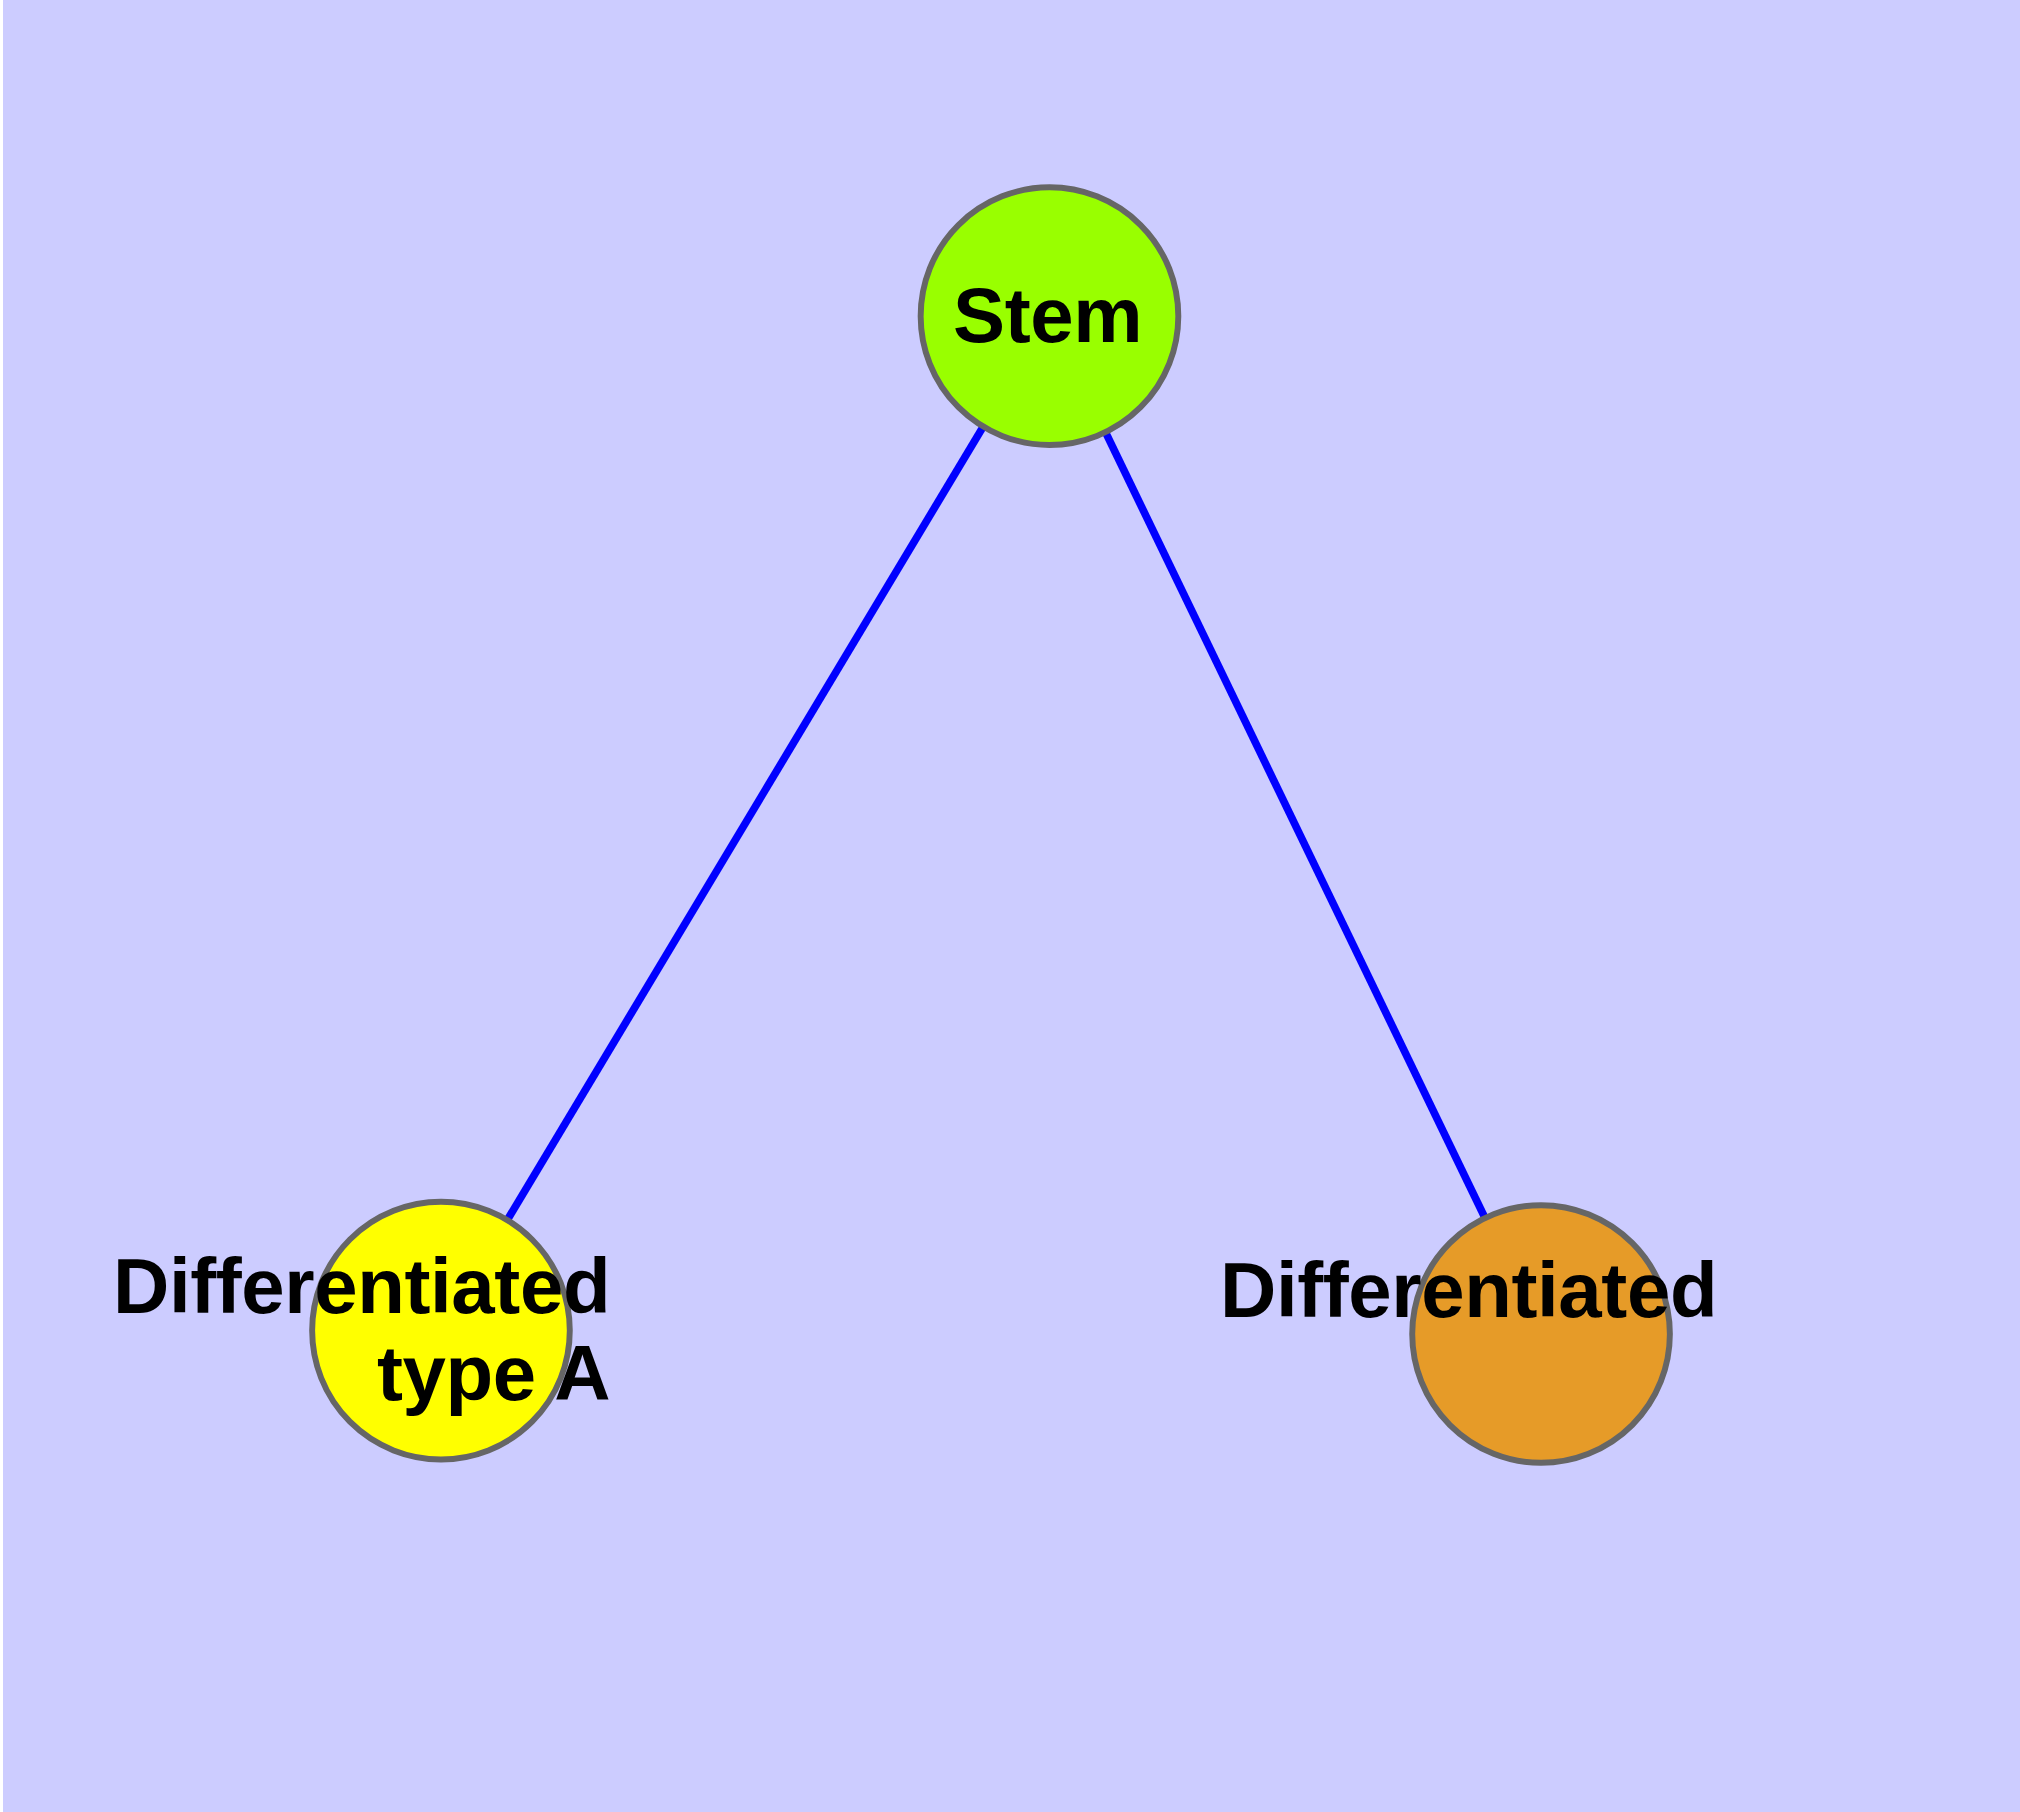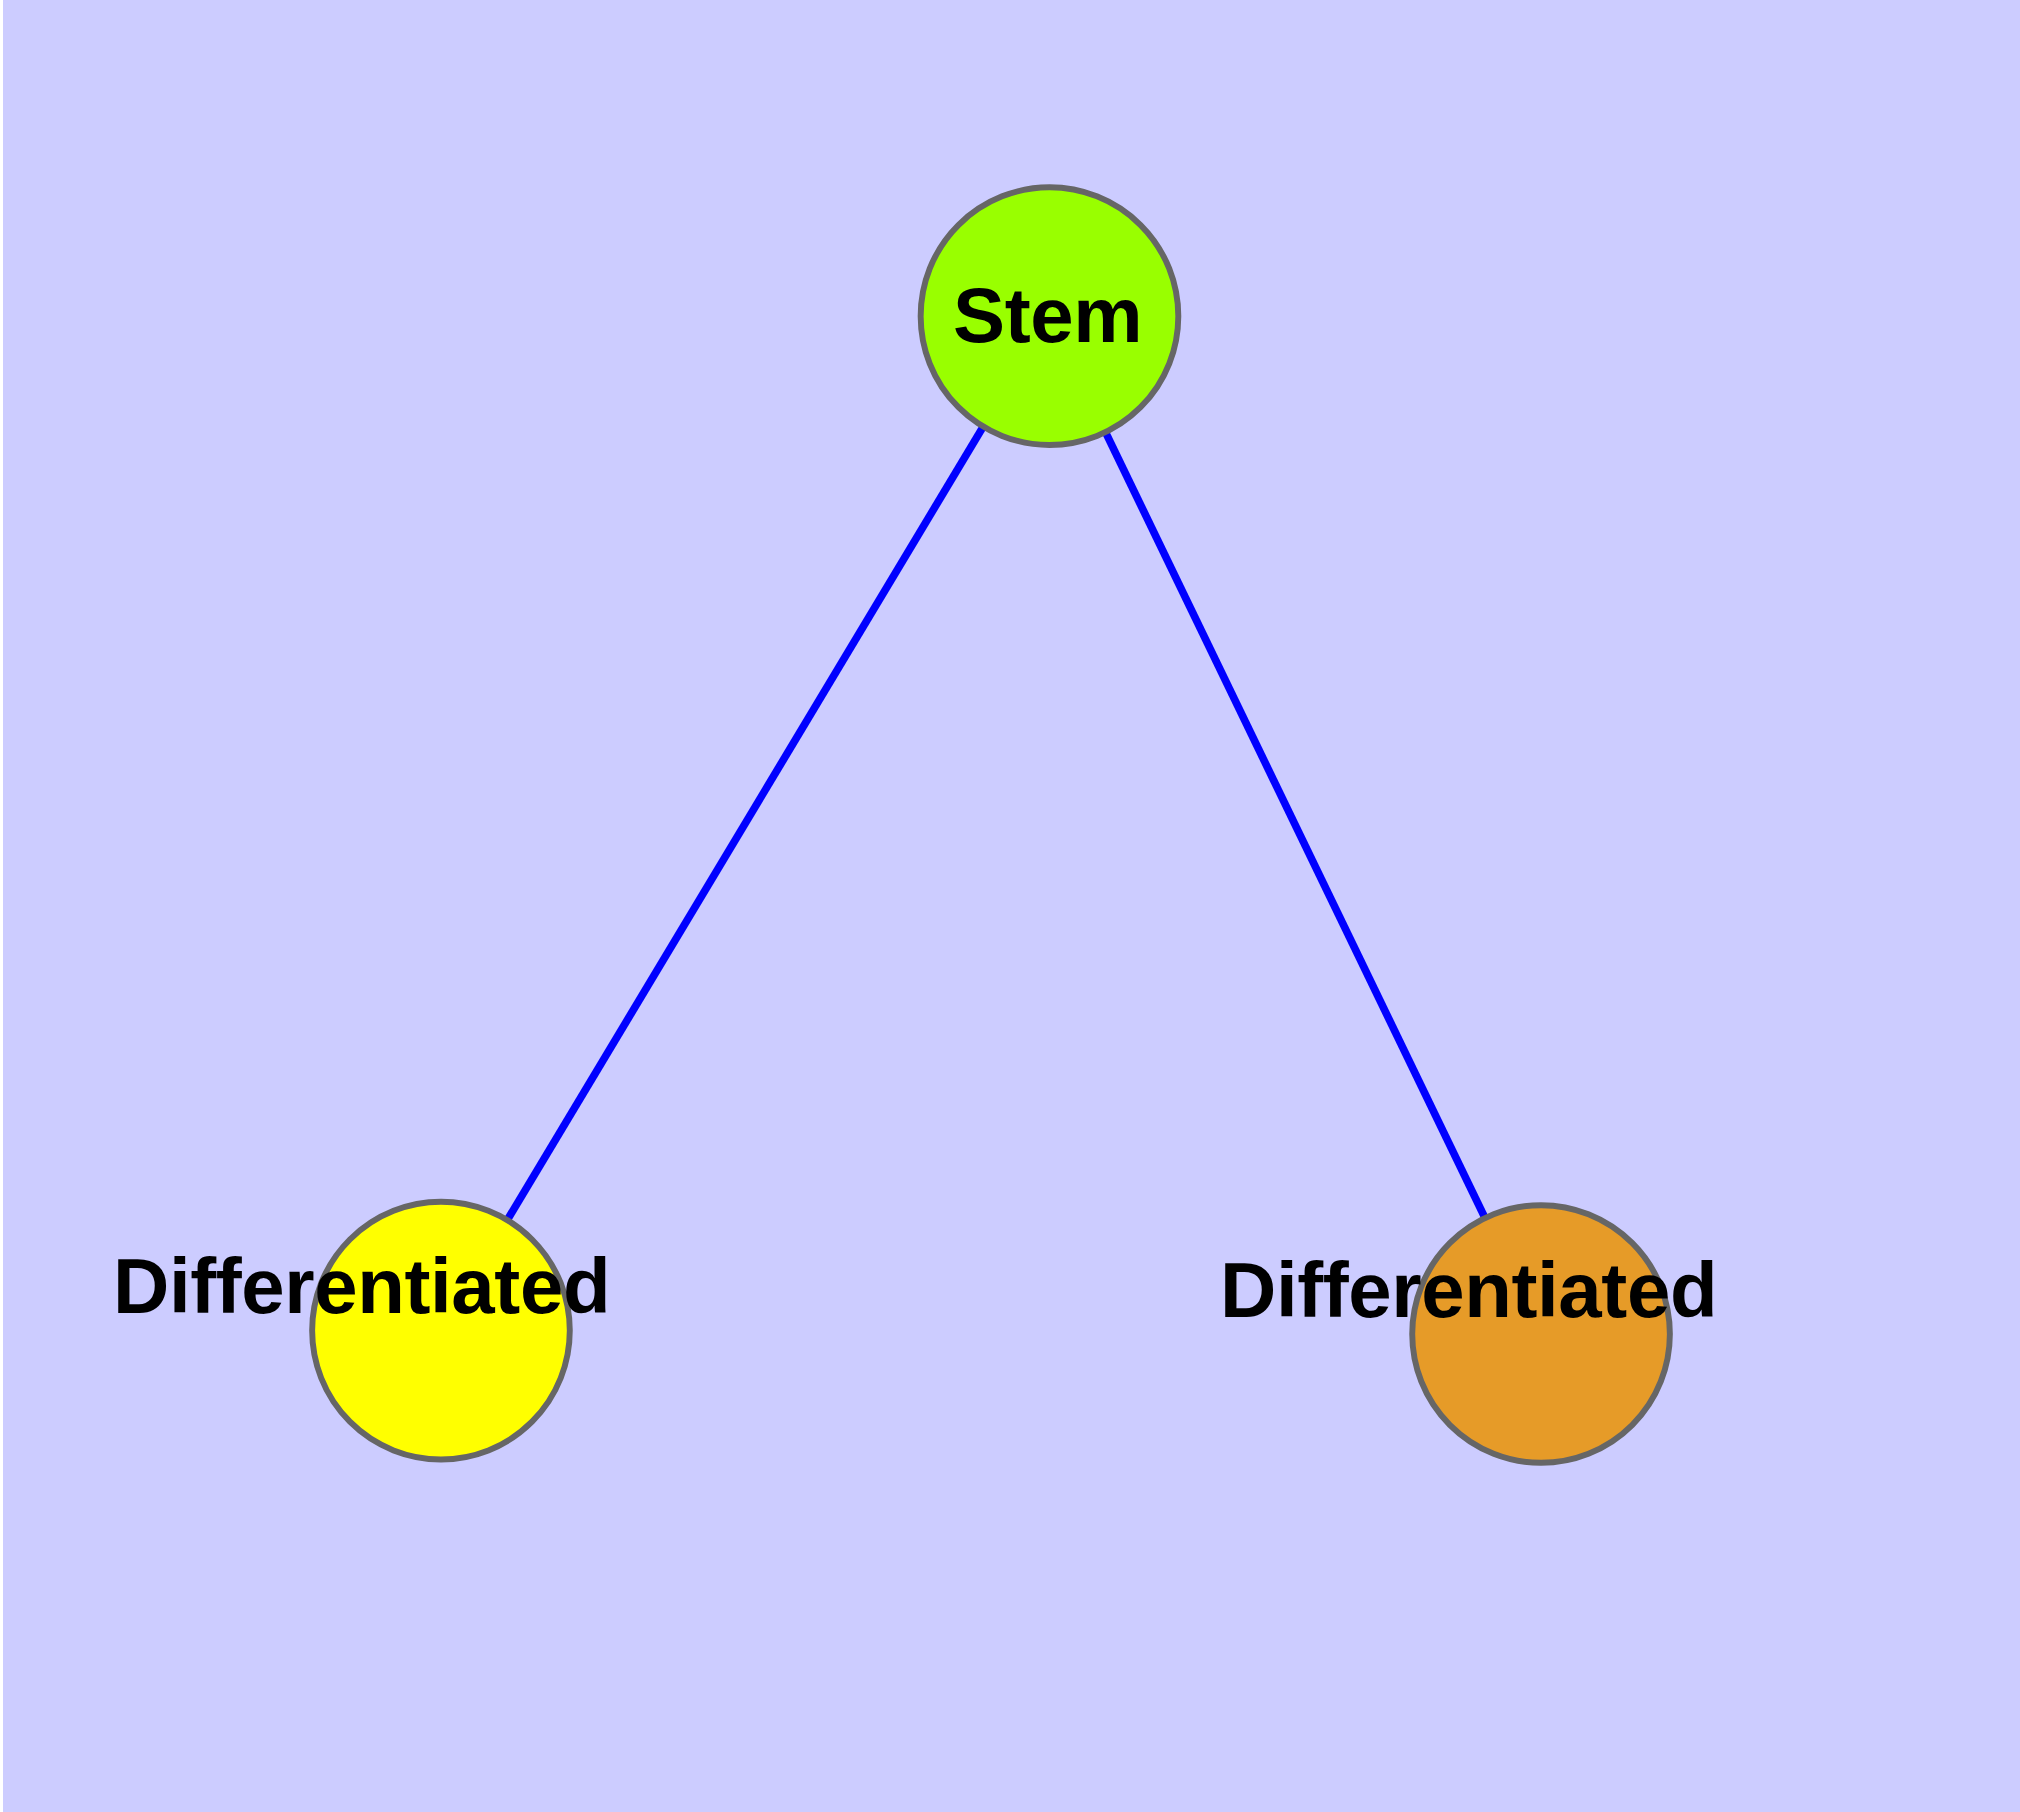--- a/index.html
+++ b/index.html
@@ -59,20 +59,21 @@
         <circle cx="1818" cy="1574" r="152" fill="#e69b28" stroke="#666666" stroke-width="7"></circle>
       </g>
   </svg>
 
   <div id="labels-layer">
       <div class="node-label" style="font-size: 78px; color: rgb(0, 0, 0); left: 953px; top: 272px;">
         <div>Stem</div>
       </div>
       <div class="node-label" style="font-size: 78px; color: rgb(0, 0, 0); left: 113px; top: 1243px;">
         <div>Differentiated</div>
+        <div>type A</div>
       </div>
       <div class="node-label" style="font-size: 78px; color: rgb(0, 0, 0); left: 1220px; top: 1247px;">
         <div>Differentiated</div>
       </div>
     </div>
 
 </div>
 
 
 </body></html>

